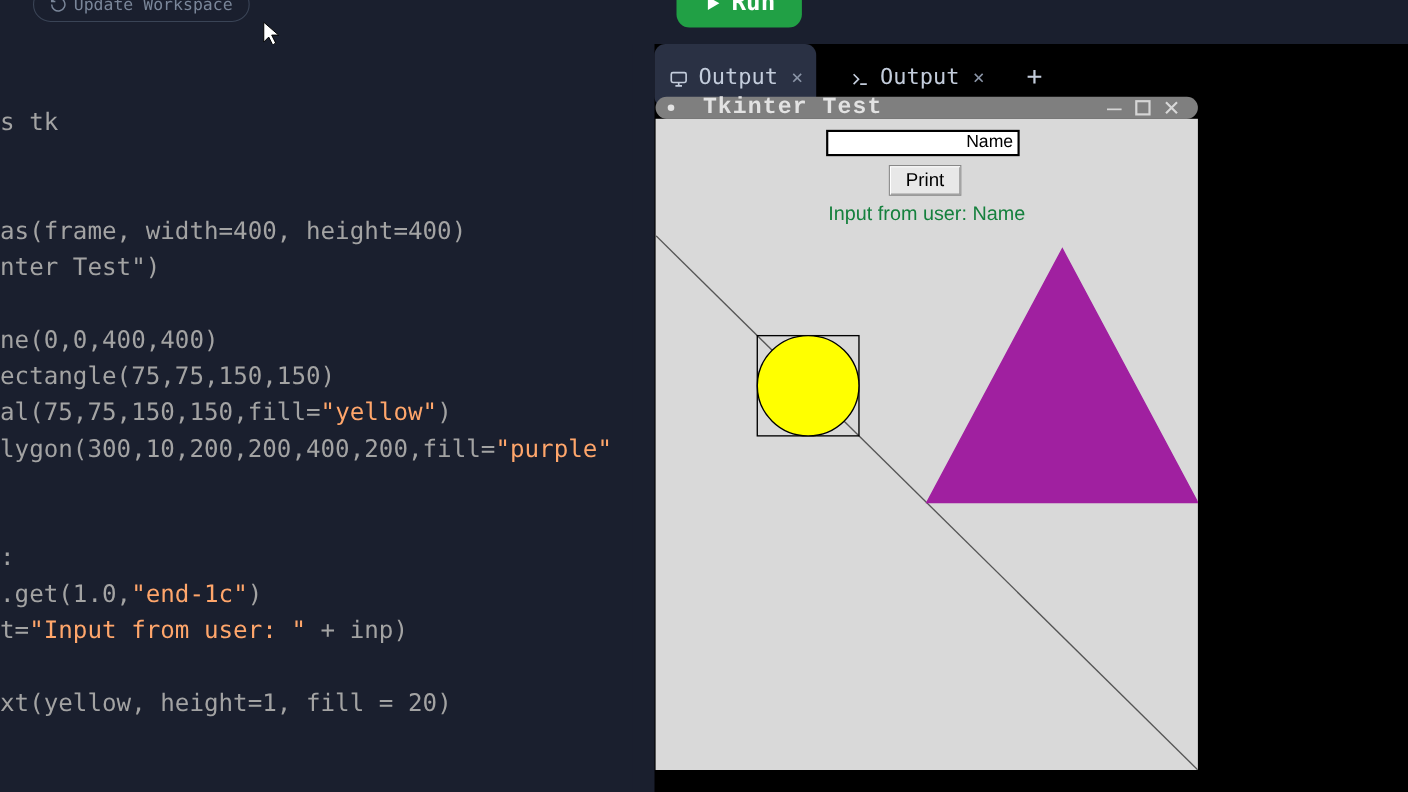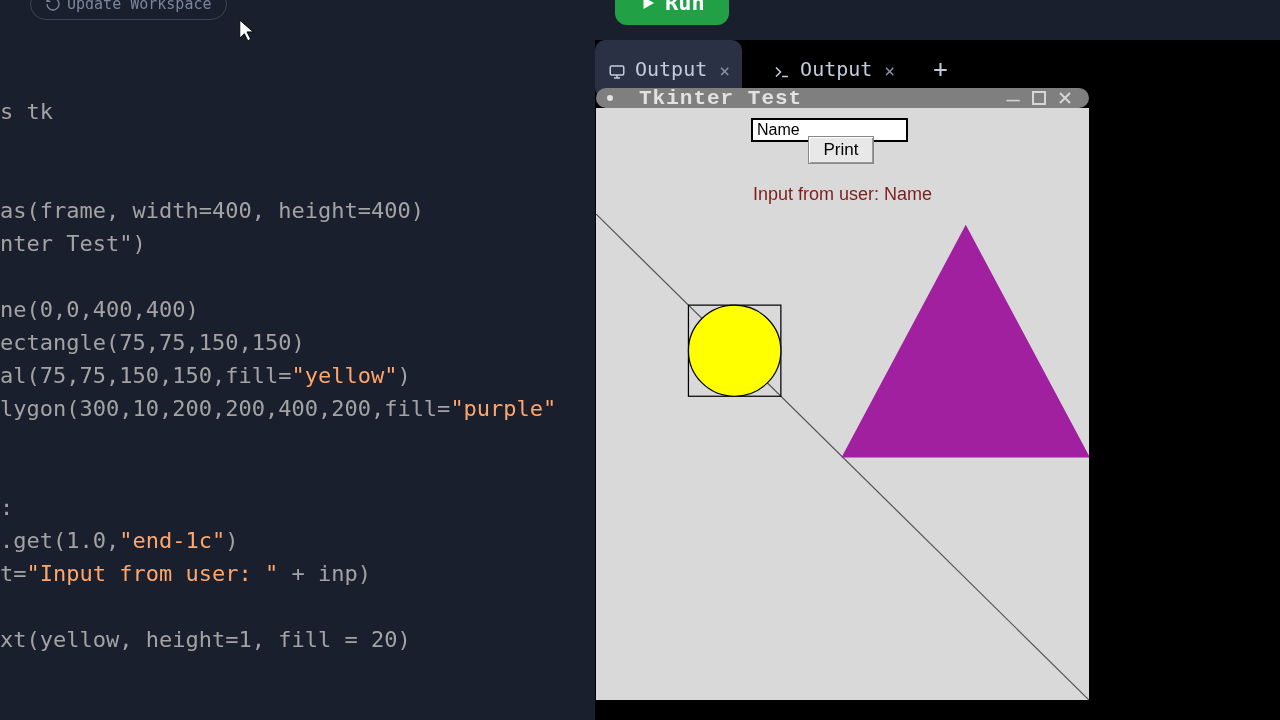--- a/index.html
+++ b/index.html
@@ -111,44 +111,45 @@
   .tk-ctrl.max svg, .tk-ctrl.close svg { width: 16px; height: 16px; }
   .tk-body {
     position: absolute;
     left: 596px; top: 108px;
     width: 493px; height: 592px;
     background: #d9d9d9;
     overflow: hidden;
   }
   .tk-input {
     position: absolute; left: 155px; top: 10px;
-    width: 157px; height: 24px;
+    width: 176px; height: 24px;
     background: #fff;
     border: 2px solid #000;
     font: 16px sans-serif;
     padding: 0 4px;
     display: flex; align-items: center;
     color: #000;
+    justify-content: flex-end;
   }
   .tk-print-btn {
-    position: absolute; left: 212px; top: 28px;
+    position: absolute; left: 212px; top: 42px;
     width: 66px; height: 28px;
     background: #e8e8e8;
     border: 1px solid #888;
     box-shadow: 1px 1px 0 #fff inset, -1px -1px 0 #999 inset;
     font: 17px sans-serif;
     color: #000;
     display: flex; align-items: center; justify-content: center;
   }
   .tk-label {
     position: absolute; left: 0; top: 76px;
     width: 100%;
     text-align: center;
     font: 18px sans-serif;
-    color: #7f1d1d;
+    color: #15803d;
   }
   .tk-canvas {
     position: absolute; left: 0; top: 106px;
     width: 493px; height: 486px;
   }
 </style>
 </head>
 <body>
 
 <div class="update-btn">

